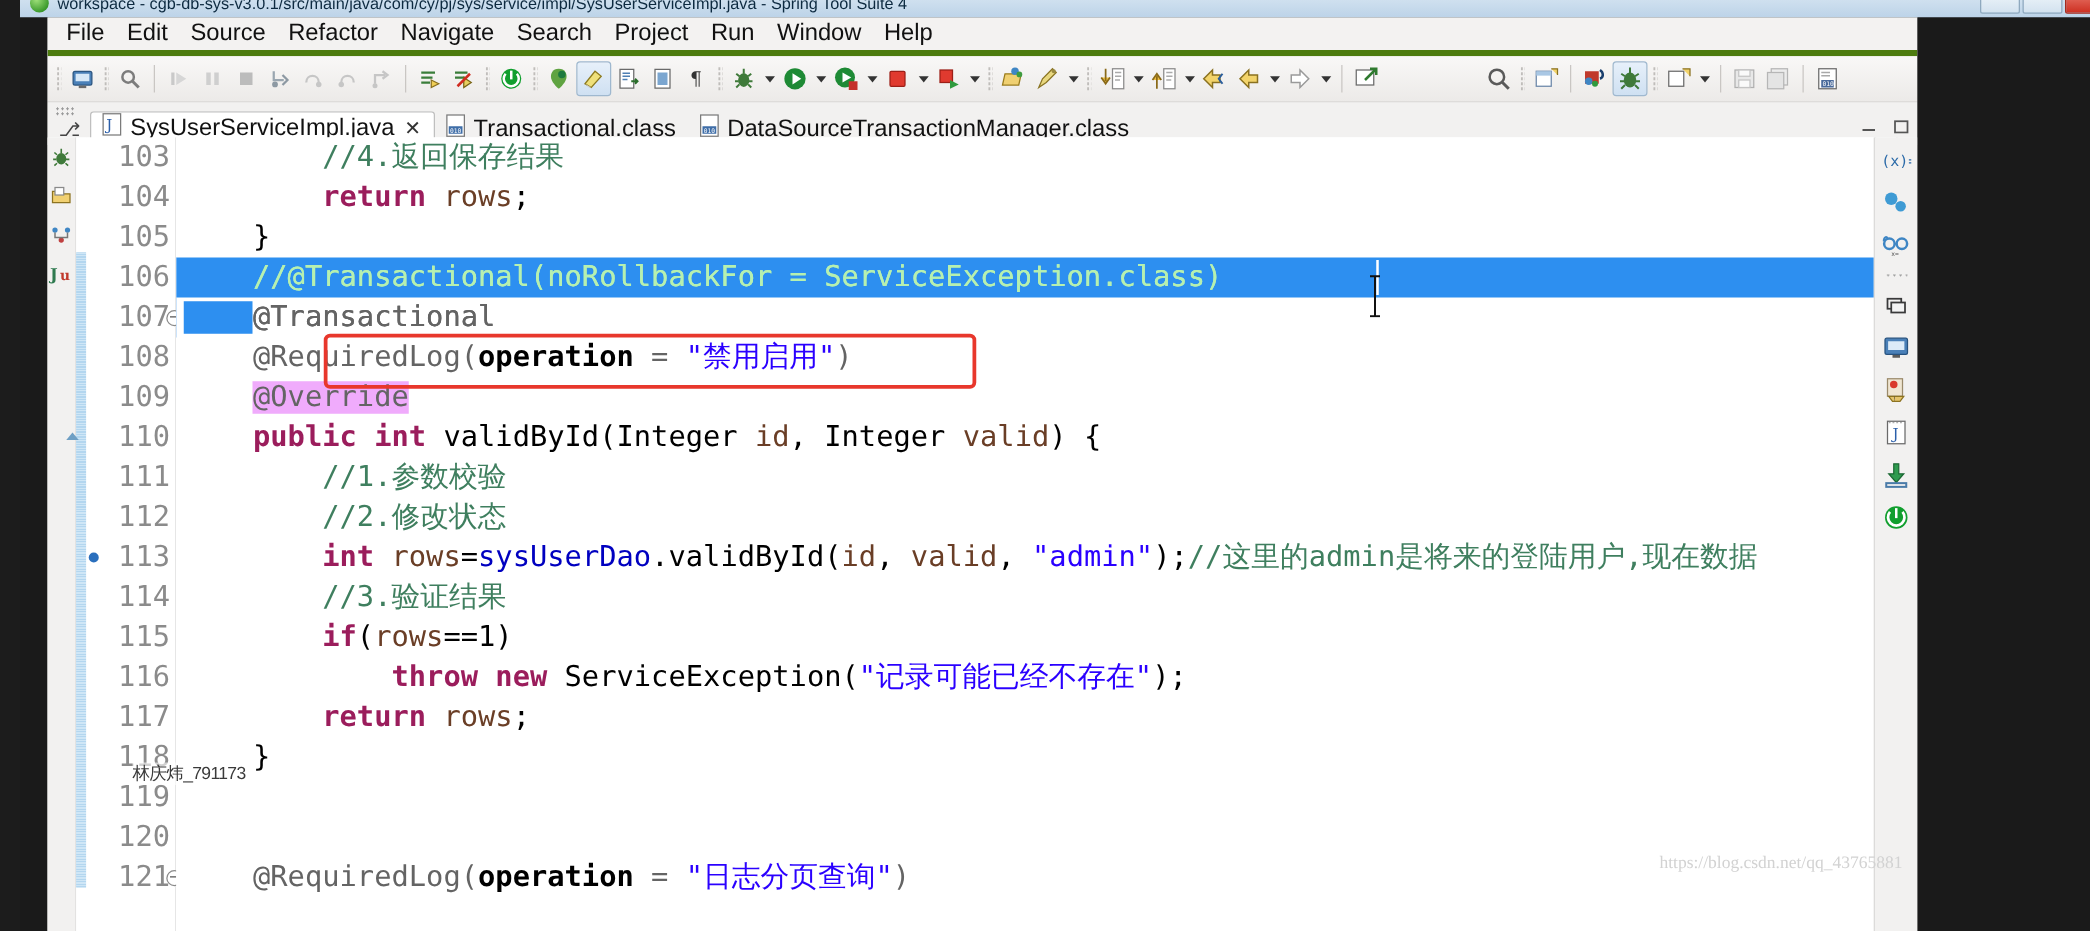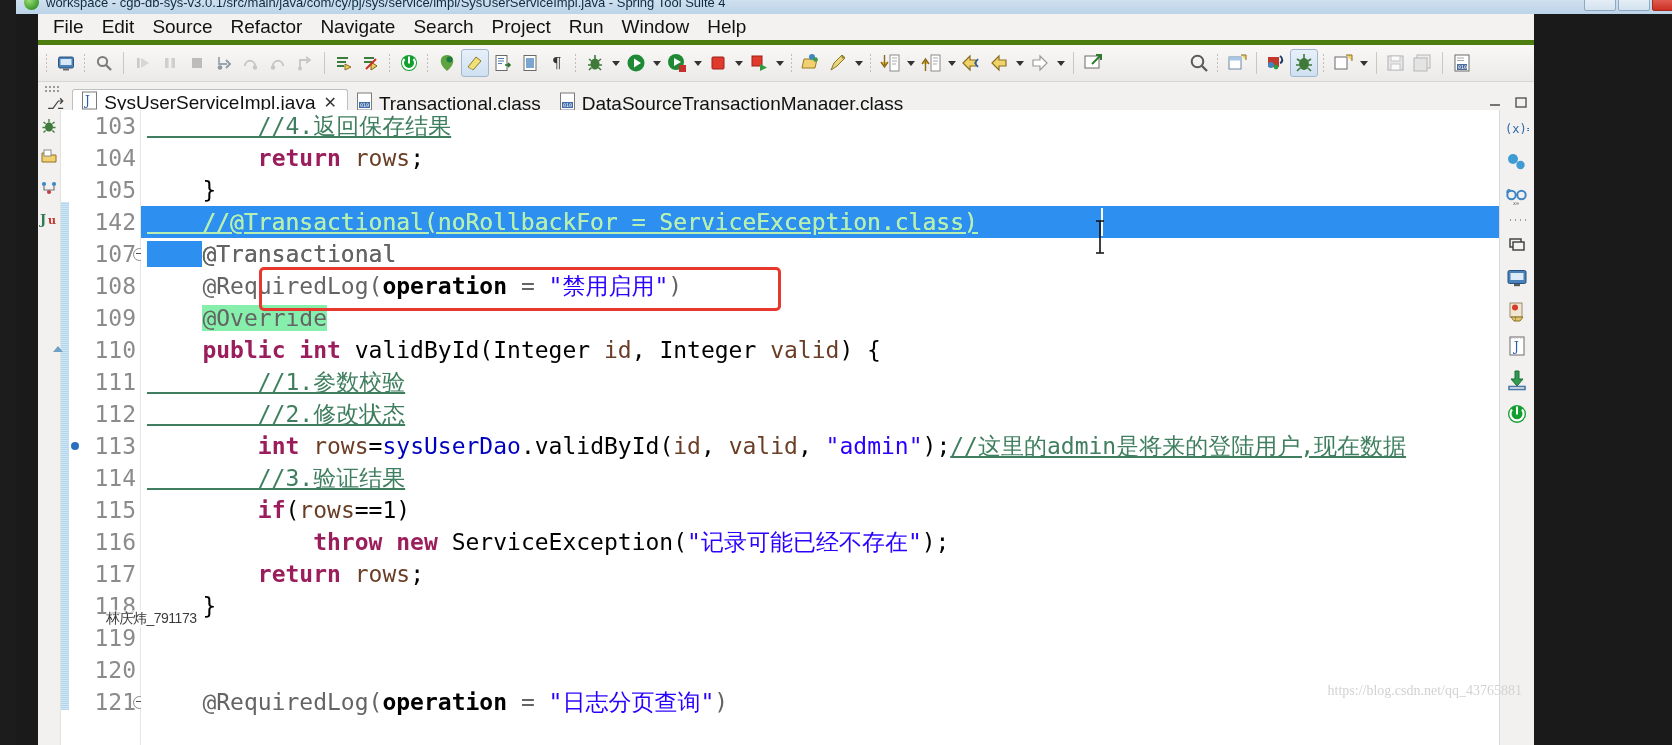--- a/index.html
+++ b/index.html
@@ -325,28 +325,28 @@
     position: relative;
     padding-left: 6px;
   }
   .sel-row {
     position: absolute;
     left: 0; right: 0;
     height: 32px;
     background: #2d8ff0;
   }
   .kw   { color: #9b1d5c; font-weight: bold; }
-  .cmt  { color: #3f7f5f; text-decoration: underline; }
+  .cmt  { color: #3f7f5f; }
   .str  { color: #2a00ff; }
   .ann  { color: #646464; }
   .plain{ color: #000; }
   .fld  { color: #0000c0; }
   .var  { color: #6a3e26; }
 
-  .hl-gray { background: #86efac; }
+  .hl-gray { background: #f0abfc; }
 
   
   .redbox {
     position: absolute;
     border: 3px solid #e8372c;
     border-radius: 5px;
     pointer-events: none;
   }
 
   
@@ -871,21 +871,21 @@
       </div>
 
       <div class="changebar">
         <div class="chg" style="top:92px;height:508px"></div>
       </div>
 
       <div class="gutter">
         <div class="ln">103</div>
         <div class="ln">104</div>
         <div class="ln">105</div>
-        <div class="ln">142</div>
+        <div class="ln">106</div>
         <div class="ln"><span>107</span><span class="fold"></span></div>
         <div class="ln">108</div>
         <div class="ln">109</div>
         <div class="ln"><span class="tri" style="right:auto;left:-16px"></span><span>110</span></div>
         <div class="ln">111</div>
         <div class="ln">112</div>
         <div class="ln"><span class="bp" style="left:2px"></span><span>113</span></div>
         <div class="ln">114</div>
         <div class="ln">115</div>
         <div class="ln">116</div>

